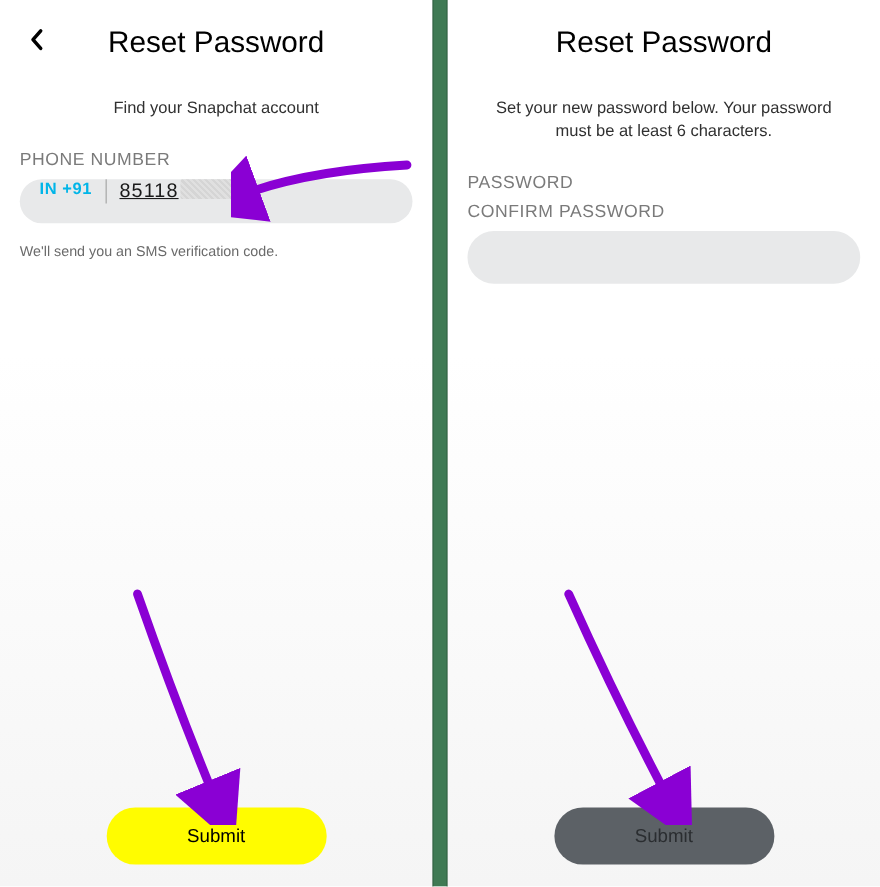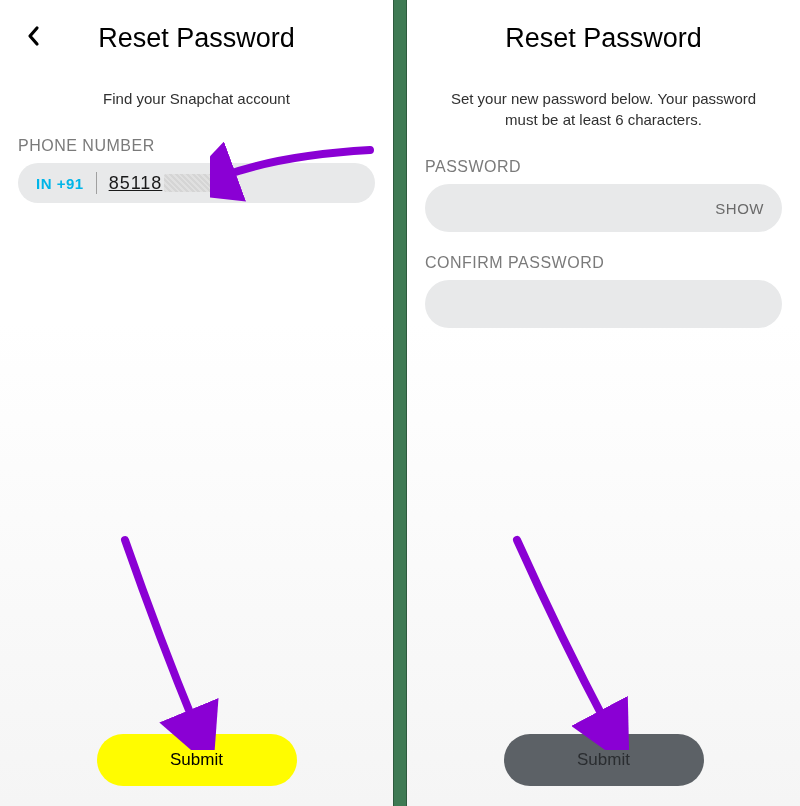--- a/index.html
+++ b/index.html
@@ -64,21 +64,20 @@
       color: #7a7a7a;
       font-weight: 500;
       margin-bottom: 8px;
       padding-left: 0;
     }
     .phone-input {
       background: #e8e9ea;
       border-radius: 28px;
       height: 40px;
       display: flex;
-      align-items: center;
       padding: 0 18px;
       margin-bottom: 18px;
     }
     .country-code {
       color: #00b5e8;
       font-weight: 700;
       font-size: 15px;
       letter-spacing: 0.5px;
     }
     .phone-separator {
@@ -187,20 +186,21 @@
 
   <div class="field-label">PHONE NUMBER</div>
 
   <div class="phone-input">
     <span class="country-code">IN +91</span>
     <span class="phone-separator"></span>
     <span class="phone-number">85118</span>
     <span class="phone-redacted"></span>
   </div>
 
+  <div class="helper-text">We'll send you an SMS verification code.</div>
 
   <div class="submit-row">
     <div class="submit-button submit-active">
       <span>Submit</span>
     </div>
   </div>
 
   <div class="arrow" style="left:210px; top:135px;">
     <svg width="170" height="80" viewBox="0 0 170 80">
       <defs>
@@ -228,23 +228,20 @@
 
 <div class="screen">
   <div class="header">
     <div class="title">Reset Password</div>
   </div>
 
   <div class="subtitle">Set your new password below. Your password must be at least 6 characters.</div>
 
   <div class="field-label">PASSWORD</div>
 
-  <div class="password-input">
-    <span class="show-toggle">SHOW</span>
-  </div>
 
   <div class="field-label">CONFIRM PASSWORD</div>
 
   <div class="confirm-input"></div>
 
   <div class="submit-row">
     <div class="submit-button submit-disabled">
       <span>Submit</span>
     </div>
   </div>

